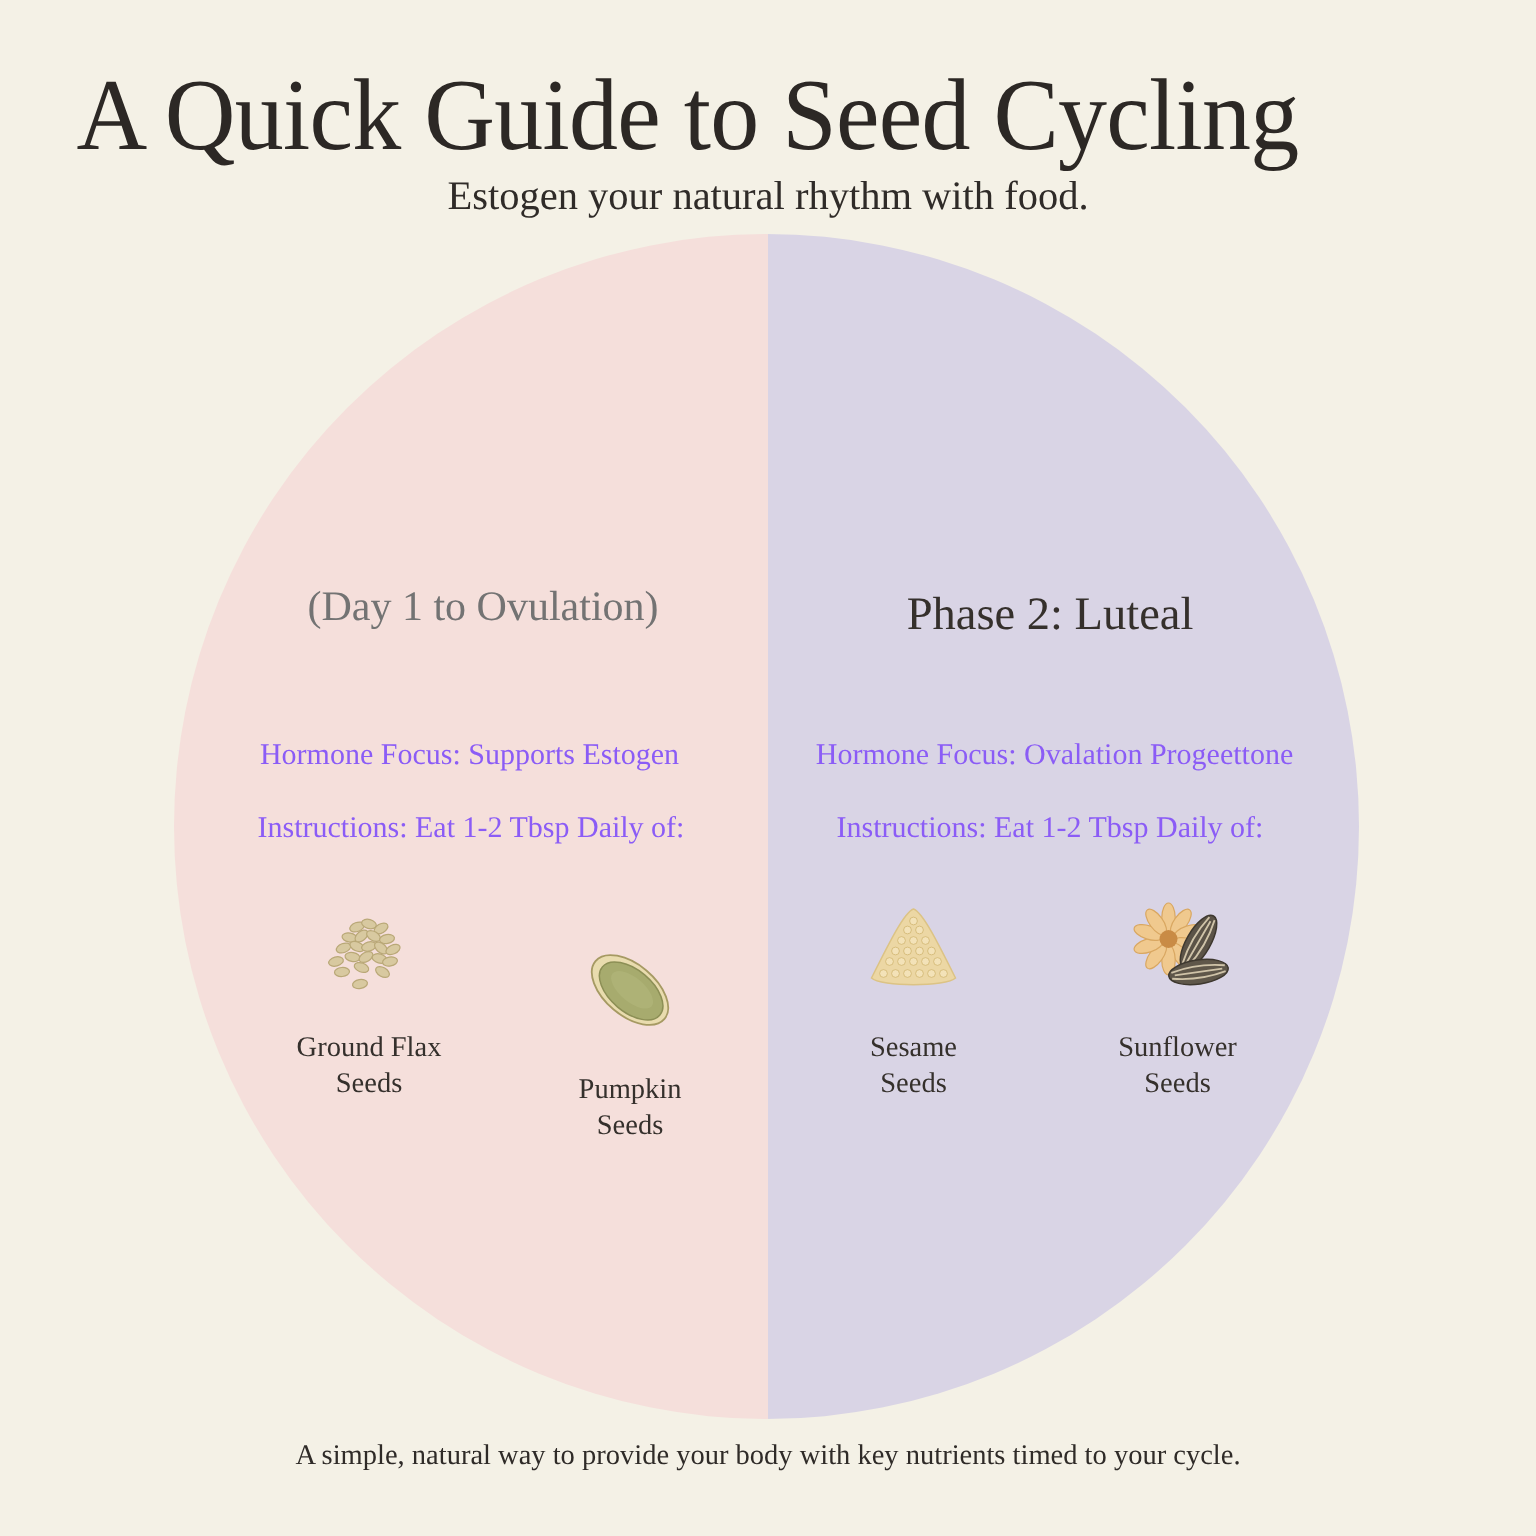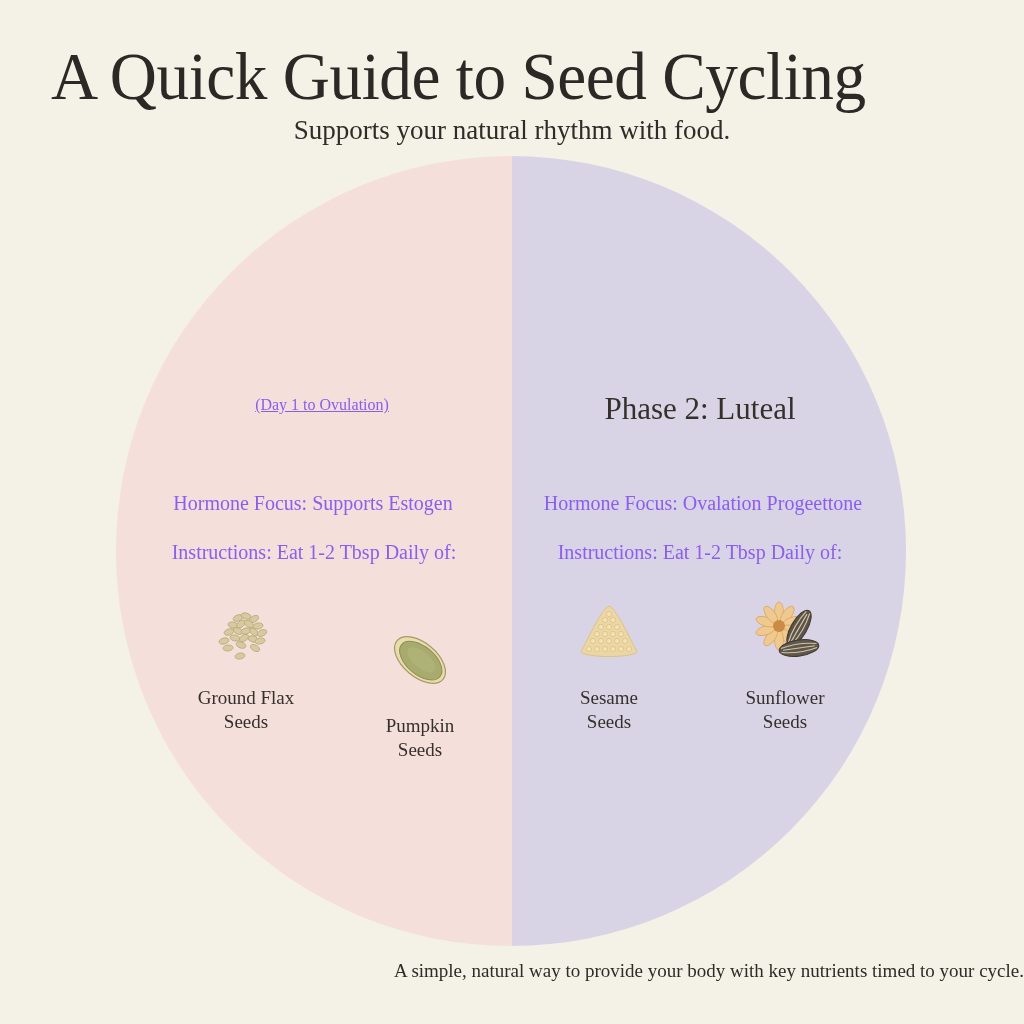--- a/index.html
+++ b/index.html
@@ -34,40 +34,40 @@
     #circle .half-left {
       position: absolute; left: 0; top: 0; width: 396px; height: 100%;
       background: #f5dfdb;
     }
     #circle .half-right {
       position: absolute; left: 396px; top: 0; width: 394px; height: 100%;
       background: #d9d4e5;
     }
 
     .phase-title { font-size: 31px; line-height: 38px; color: #35302c; }
-    .phase-sub { font-size: 16px; line-height: 30px; color: #8b5cf6; text-decoration: underline; }
+    .phase-sub { font-size: 28px; line-height: 30px; color: #737373; }
     .phase-line { font-size: 20px; line-height: 26px; color: #8b5cf6; }
     .seed-label { font-size: 19px; line-height: 24px; color: #35302c; }
 
     .col { width: 400px; }
     .icon { width: 76px; height: 64px; }
     .seed-box { width: 160px; }
 
     #footer {
       left: 0; width: 1024px; top: 958px;
-      font-size: 19px; line-height: 26px; color: #2f2b28; text-align: right;
+      font-size: 19px; line-height: 26px; color: #2f2b28;
     }
   </style>
 </head>
 <body>
 
 <div id="title" class="abs center-text">
   <span>A Quick Guide to Seed Cycling</span>
 </div>
-<div id="subtitle" class="abs center-text">Supports your natural rhythm with food.</div>
+<div id="subtitle" class="abs center-text">Estogen your natural rhythm with food.</div>
 
 <div id="circle" class="abs">
   <div class="half-left"></div>
   <div class="half-right"></div>
 </div>
 
 <div class="abs col center-text" style="left:122px; top:390px;">
   <div class="phase-sub">(Day 1 to Ovulation)</div>
 </div>
 <div class="abs col center-text phase-line" style="left:113px; top:490px;">Hormone Focus: Supports Estogen</div>

